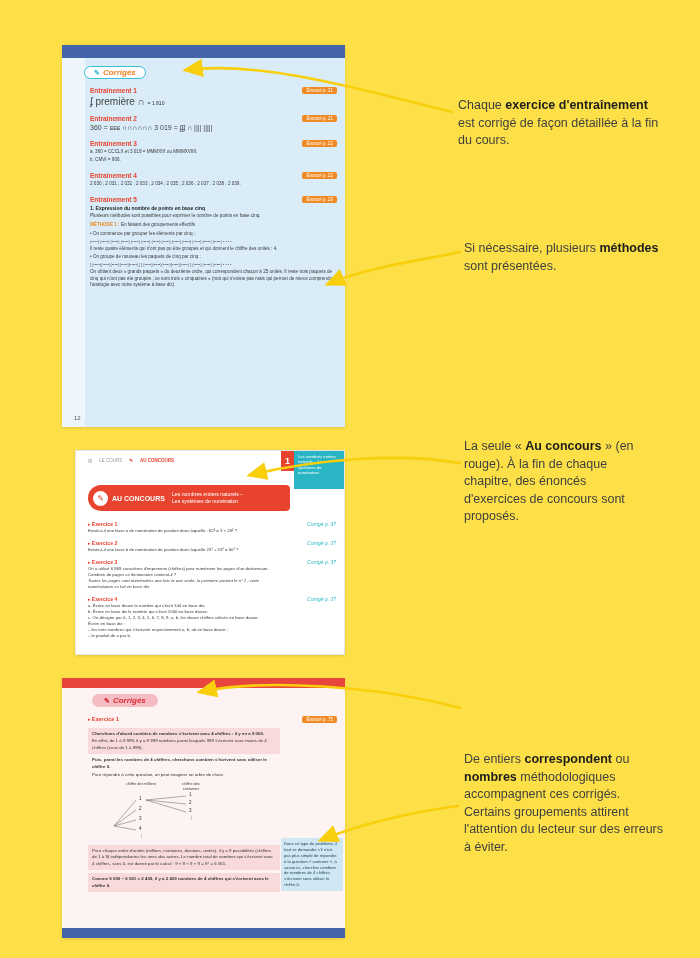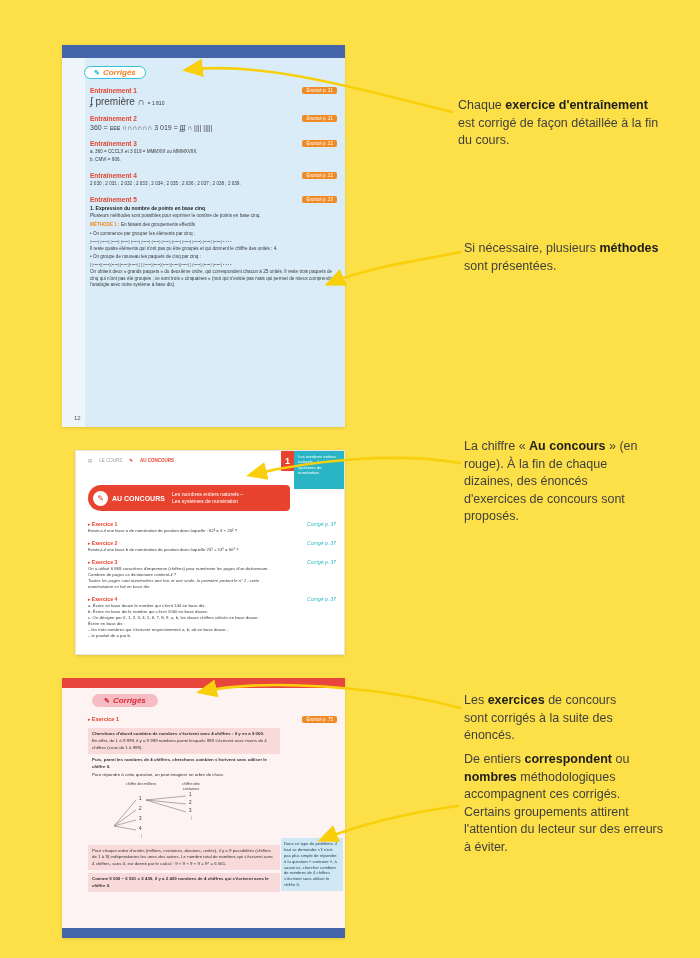--- a/index.html
+++ b/index.html
@@ -254,23 +254,22 @@
 
     <div class="p3-tipline"></div>
     <div class="p3-tip">Dans ce type de problème, il faut se demander s'il n'est pas plus simple de répondre à la question « contraire », à savoir ici, chercher combien de nombres de 4 chiffres s'écrivent sans utiliser le chiffre 0.</div>
     <div class="p3-botbar"></div>
   </div>
 
   <p class="note" style="left:458px;top:97px;width:205px"><span>Chaque </span><b>exercice d'entraînement</b><span></span><b></b><span> est corrigé de façon détaillée à la fin du cours.</span></p>
 
   <p class="note" style="left:464px;top:240px;width:212px"><span>Si nécessaire, plusieurs </span><b>méthodes</b><span></span><b></b><span> sont présentées.</span></p>
 
-  <p class="note" style="left:464px;top:438px;width:182px"><span>La chiffre « </span><b>Au concours</b><span></span><b></b><span> » (en rouge). À la fin de chaque dizaines, des énoncés d'exercices de concours sont proposés.</span></p>
-
-  <p class="note" style="left:464px;top:692px;width:170px"><span>Les </span><b>exercices</b><span></span><b></b><span> de concours sont corrigés à la suite des énoncés.</span></p>
+  <p class="note" style="left:464px;top:438px;width:182px"><span>La seule « </span><b>Au concours</b><span></span><b></b><span> » (en rouge). À la fin de chaque chapitre, des énoncés d'exercices de concours sont proposés.</span></p>
+
 
   <p class="note" style="left:464px;top:751px;width:205px"><span>De entiers </span><b>correspondent</b><span> ou </span><b>nombres</b><span> méthodologiques accompagnent ces corrigés. Certains groupements attirent l'attention du lecteur sur des erreurs à éviter.</span></p>
 
   <svg class="arrows" width="700" height="958">
     <defs>
       <marker id="ah" markerWidth="9" markerHeight="8" refX="6.5" refY="3.5" orient="auto">
         <path d="M0,0 L8,3.5 L0,7 z" fill="#f8cf0a"></path>
       </marker>
     </defs>
     <path d="M452,112 C370,92 265,60 186,70" stroke="#f8cf0a" stroke-width="2.6" fill="none" stroke-linecap="round" marker-end="url(#ah)"></path>

